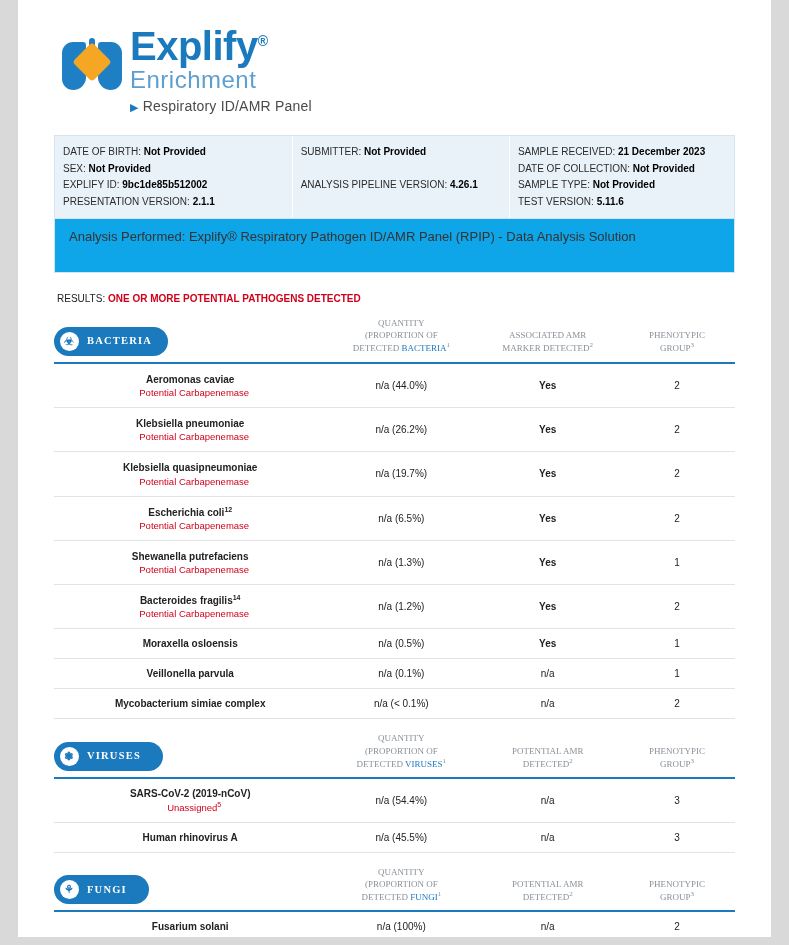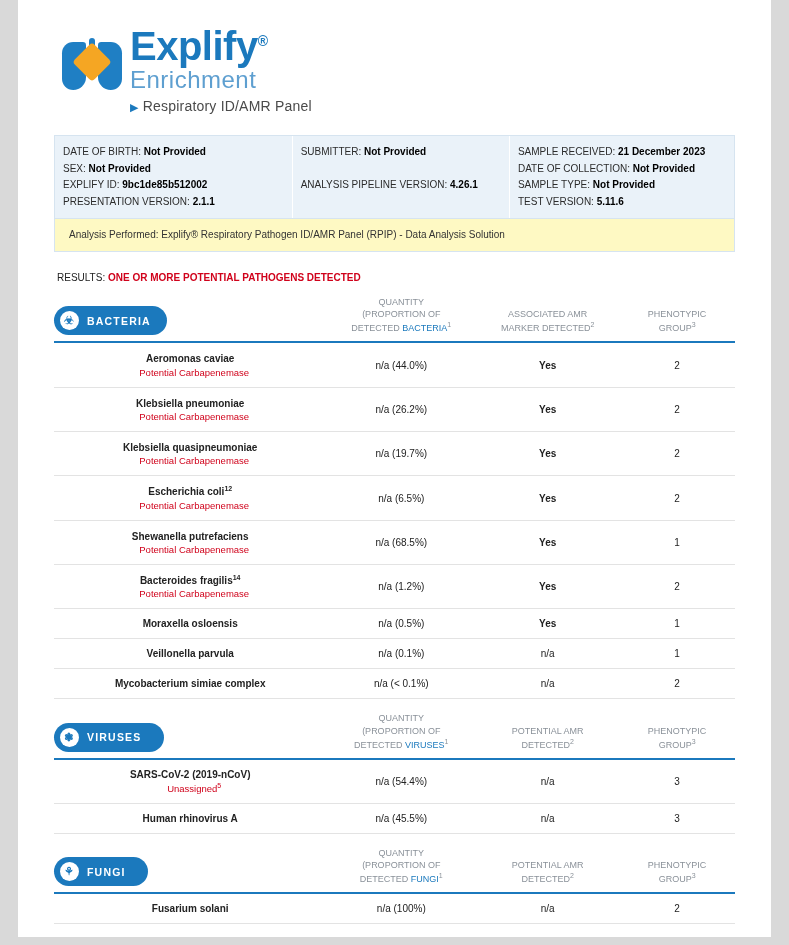--- a/index.html
+++ b/index.html
@@ -125,39 +125,38 @@
   .accession-box b { color: #111; }
 
   
   .meta-strip {
     display: flex;
     margin-top: 22px;
     background: #eaf2f9;
     border: 1px solid #d6e4f0;
     font-size: 10px;
     color: #2b2b2b;
-    justify-content: space-between;
   }
   .meta-col {
     padding: 8px 10px 8px 8px;
     line-height: 1.65;
     box-sizing: border-box;
   }
   .meta-col:nth-child(1) { width: 35%; border-right: 1px solid #ffffff; }
   .meta-col:nth-child(2) { width: 32%; border-right: 1px solid #ffffff; }
   .meta-col:nth-child(3) { width: 33%; }
   .meta-col b { color: #000; }
 
   .notes {
-    background: #fef9c3;
+    background: #0ea5e9;
     border: 1px solid #d6e4f0;
     border-top: none;
-    font-size: 10px;
+    font-size: 13px;
     color: #333;
-    padding: 7px 10px 8px 14px;
+    padding: 7px 10px 24px 14px;
     line-height: 1.7;
   }
 
   
   .results-line {
     margin-top: 20px;
     font-size: 10px;
     color: #222;
     padding-left: 3px;
   }
@@ -199,21 +198,21 @@
     border-radius: 50%;
     background: #ffffff;
     color: #1b79bd;
     display: inline-flex;
     align-items: center;
     justify-content: center;
     margin-right: 8px;
     font-size: 11px;
     line-height: 1;
   }
-  .hdr-row th { border-bottom: 2px solid #1b79bd; }
+  .hdr-row th { border-bottom: 2px solid #1b79bd; font-family: Liberation Serif, serif; }
   .hdr-row th.pill-cell {
     border-bottom: 2px solid #1b79bd;
     text-align: left;
     padding-bottom: 6px;
     padding-left: 0;
   }
   .link { color: #1b79bd; }
   sup { font-size: 7px; }
 
   table.sect td {
@@ -355,21 +354,21 @@
         <td>2</td>
       </tr>
       <tr>
         <td class="organism"><span>Escherichia coli</span><sup>12</sup><span class="sub-note">Potential Carbapenemase</span></td>
         <td>n/a (6.5%)</td>
         <td class="yes">Yes</td>
         <td>2</td>
       </tr>
       <tr>
         <td class="organism"><span>Shewanella putrefaciens</span><sup></sup><span class="sub-note">Potential Carbapenemase</span></td>
-        <td>n/a (68.5%)</td>
+        <td>n/a (1.3%)</td>
         <td class="yes">Yes</td>
         <td>1</td>
       </tr>
       <tr>
         <td class="organism"><span>Bacteroides fragilis</span><sup>14</sup><span class="sub-note">Potential Carbapenemase</span></td>
         <td>n/a (1.2%)</td>
         <td class="yes">Yes</td>
         <td>2</td>
       </tr>
       <tr>

